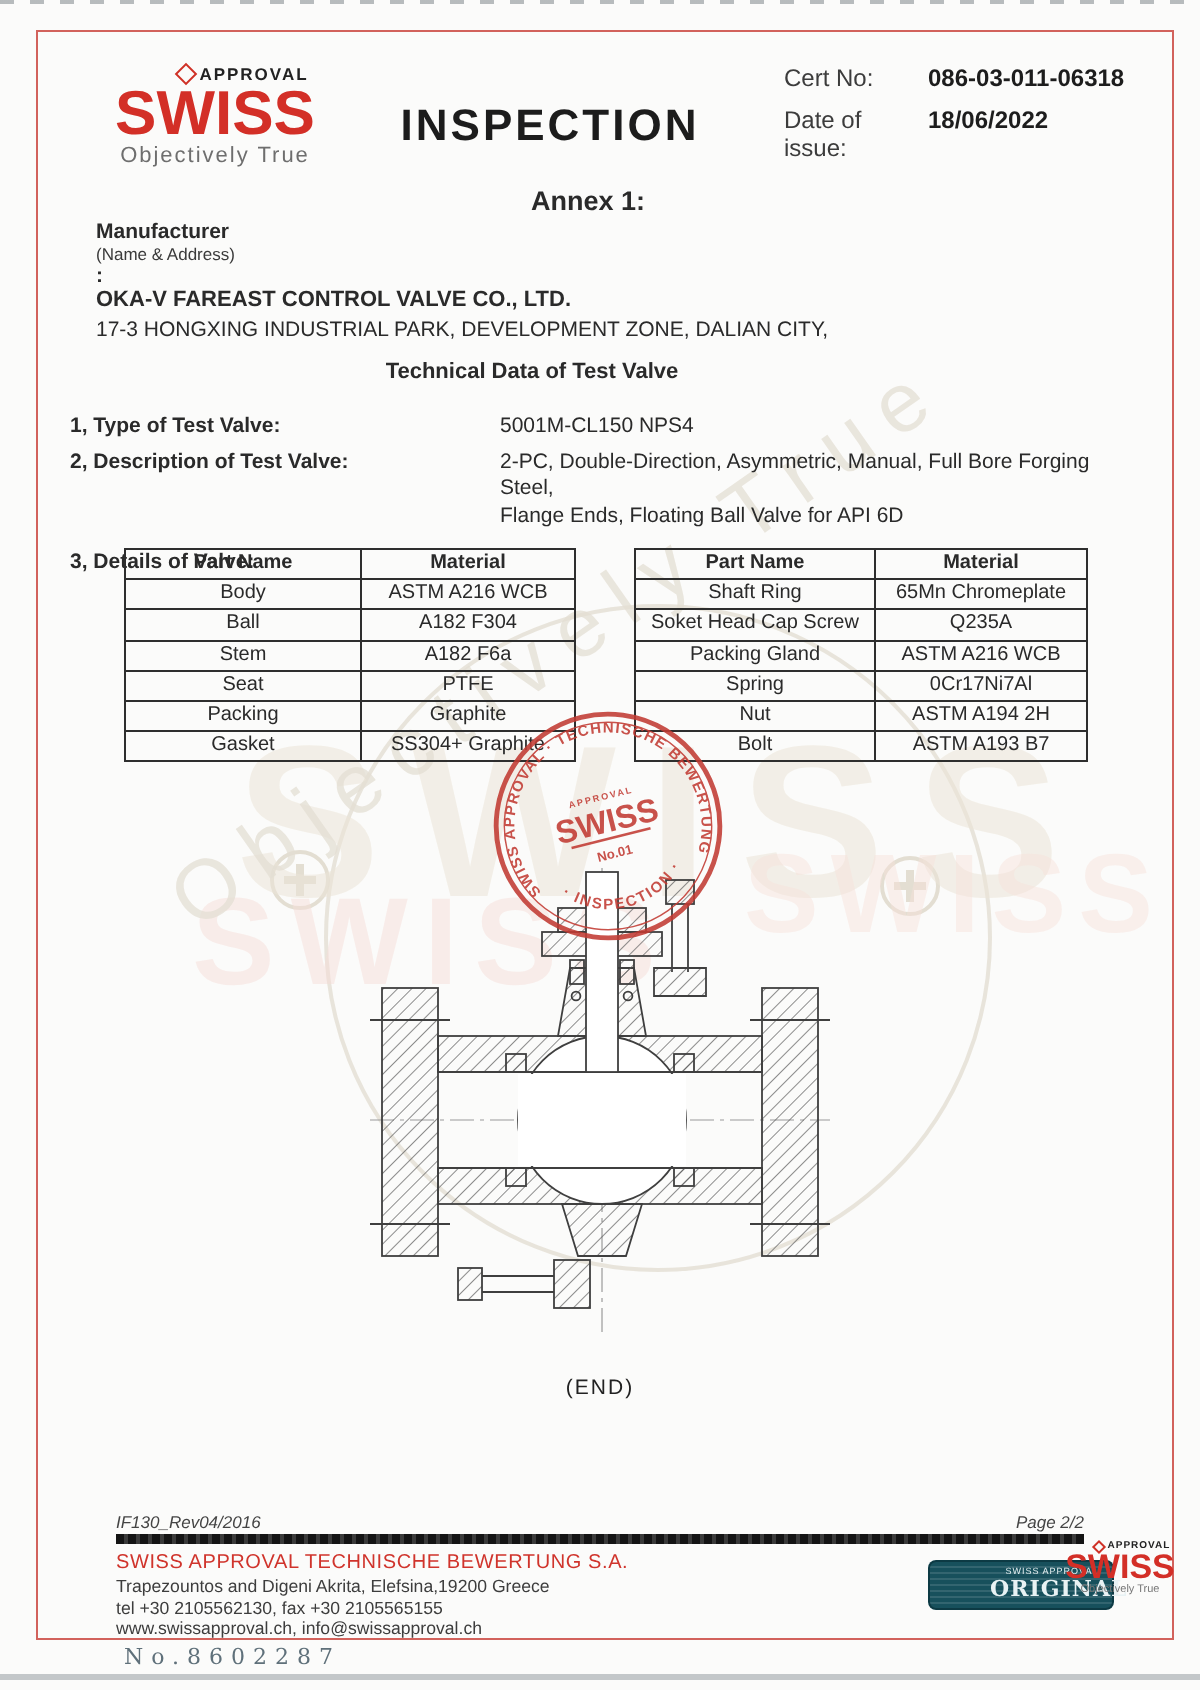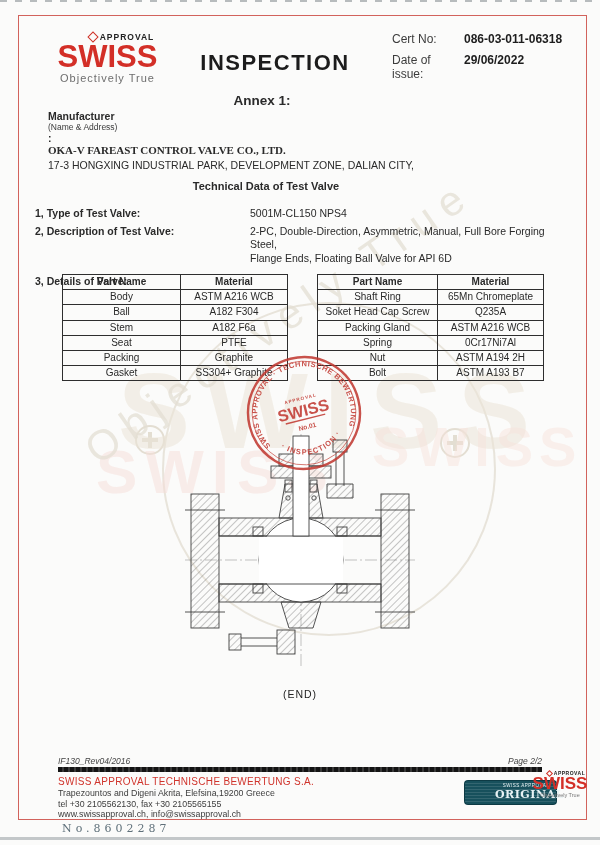--- a/index.html
+++ b/index.html
@@ -34,29 +34,29 @@
   .logo{left:45px;top:32px;width:125px;text-align:center;}
   .logo-approval{font-size:8.5px;font-weight:bold;color:#222;letter-spacing:1px;display:flex;align-items:center;justify-content:center;gap:3px;margin-left:28px;}
   .diamond{width:6px;height:6px;border:1.6px solid #cf3126;transform:rotate(45deg);display:inline-block;}
   .logo-brand{font-size:31px;font-weight:800;color:#d32f27;letter-spacing:0px;line-height:30px;}
   .logo-tag{font-size:11px;color:#6e6e6e;letter-spacing:1px;}
   .cert-title{left:175px;top:50px;width:200px;text-align:center;font-size:22px;font-weight:bold;color:#1c1c1c;letter-spacing:1.5px;}
   .certno{left:392px;top:32px;width:190px;font-size:12px;}
   .certno .row{display:flex;margin-bottom:7px;}
   .certno .lbl{width:72px;color:#3c3c3c;}
   .certno .val{font-weight:bold;color:#1d1d1d;}
-  .annex{left:0;top:93px;width:524px;text-align:center;font-size:13.5px;font-weight:bold;}
+  .annex{left:0;top:93px;width:524px;text-align:center;font-size:13.5px;font-weight:bold;padding-left:32px;}
 
   
   .manu{left:48px;top:110px;width:510px;display:flex;font-size:10.5px;flex-direction:column;}
   .manu-lblcol{width:84px;}
   .manu-lbl{font-weight:bold;font-size:10.5px;}
   .manu-sub{font-size:8.5px;color:#3a3a3a;}
   .manu-colon{width:12px;font-weight:bold;}
-  .manu-name{font-weight:bold;font-size:11px;margin-bottom:2px;font-family:Liberation Serif, serif;}
+  .manu-name{font-weight:bold;font-size:11px;margin-bottom:2px;}
   .manu-addr{font-size:10.5px;line-height:14px;}
 
   .tech-head{left:0;top:180px;width:532px;text-align:center;font-size:11px;font-weight:bold;}
 
   .spec{left:35px;top:207px;width:530px;font-size:10.5px;}
   .spec .srow{display:flex;margin-bottom:4px;gap:47px;}
   .spec .slbl{width:168px;font-weight:bold;flex:none;}
   .spec .sval{line-height:13.5px;}
   .spec .s3{font-weight:bold;margin-top:10px;}
 
@@ -123,21 +123,21 @@
 
   <div class="abs cert-title">INSPECTION</div>
 
   <div class="abs certno">
     <div class="row">
       <span class="lbl">Cert No:</span>
       <span class="val">086-03-011-06318</span>
     </div>
     <div class="row">
       <span class="lbl">Date of issue:</span>
-      <span class="val">29/06/2022</span>
+      <span class="val">18/06/2022</span>
     </div>
   </div>
 
   <div class="abs annex">Annex 1:</div>
 
   <div class="abs manu">
     <div class="manu-lblcol">
       <div class="manu-lbl">Manufacturer</div>
       <div class="manu-sub">(Name &amp; Address)</div>
     </div>

